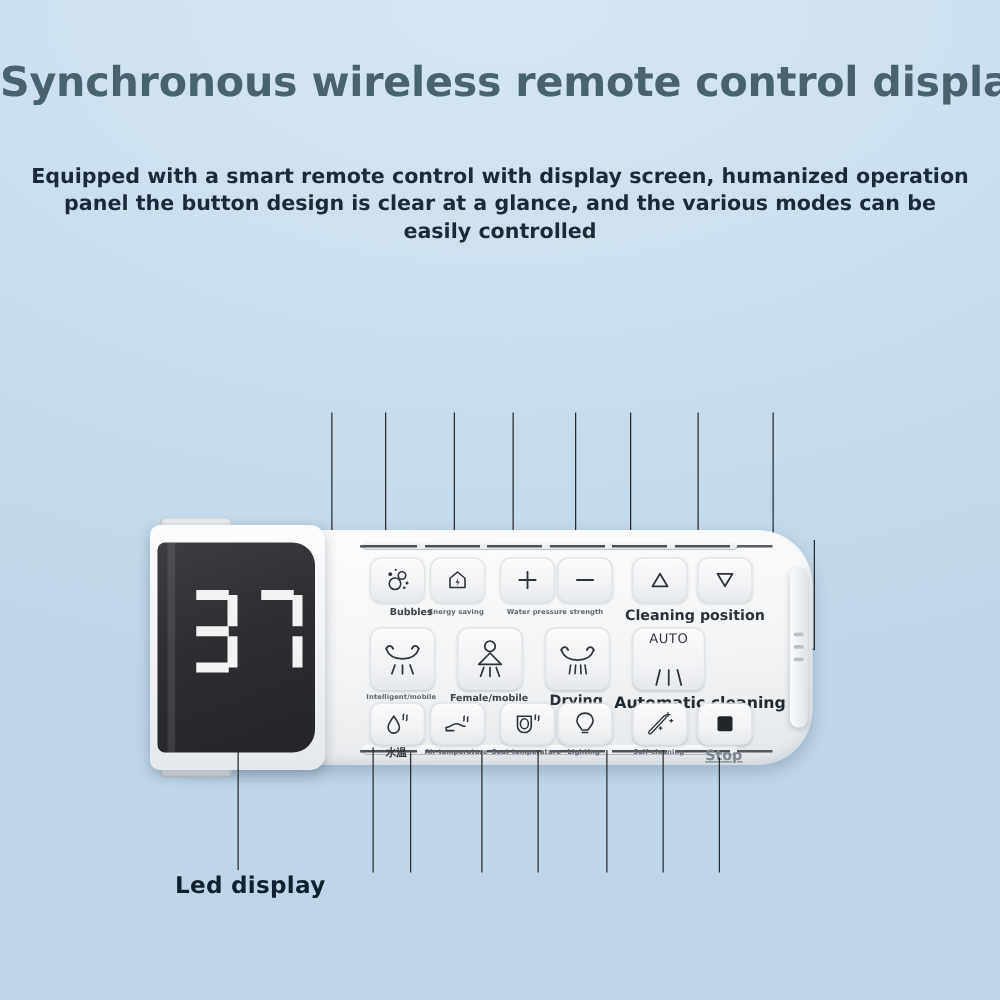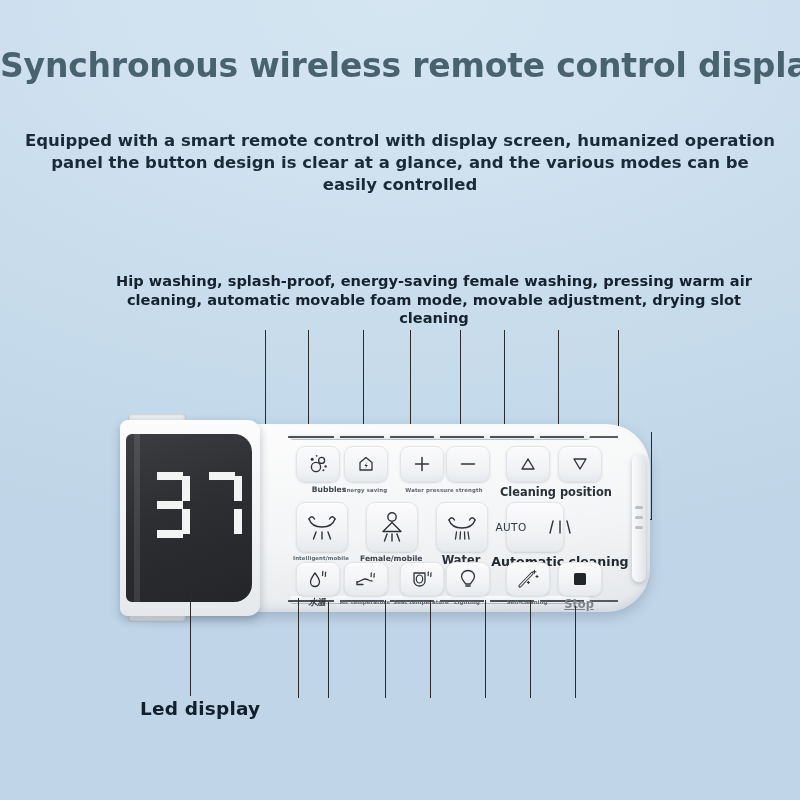--- a/index.html
+++ b/index.html
@@ -122,34 +122,33 @@
   .btn svg{display:block;}
   .blabel{
     position:absolute;color:#2c3237;text-align:center;white-space:nowrap;
     font-weight:700;
   }
   .lbl-sm{font-size:5.4px;color:#5d666e;letter-spacing:.1px;}
   .lbl-md{font-size:7.6px;color:#3d454c;}
   .lbl-lg{font-size:11.4px;color:#2a3138;}
   .lbl-xl{font-size:12.6px;color:#222a31;}
   .auto-txt{font-size:10.5px;color:#31373d;letter-spacing:.4px;font-weight:400;}
-  .cjk{font-size:8.5px;color:#2c3237;font-weight:700;font-style:italic;}
+  .cjk{font-size:8.5px;color:#2c3237;font-weight:700;}
 
   
   .callout{position:absolute;border:1px solid #232323;}
 </style>
 </head>
 <body>
 
 <div id="stage">
 
   <div class="hdr-title">Synchronous wireless remote control display</div>
   <div class="hdr-sub">Equipped with a smart remote control with display screen, humanized operation panel the button design is clear at a glance, and the various modes can be easily controlled</div>
 
-  <div class="ann-top">Hip washing, splash-proof, energy-saving female washing, pressing warm air cleaning, automatic movable foam mode, movable adjustment, drying slot cleaning</div>
 
   <div class="lead" style="left:265px;top:330px;height:110px;"></div>
   <div class="lead" style="left:308px;top:330px;height:105px;"></div>
   <div class="lead" style="left:363px;top:330px;height:106px;"></div>
   <div class="lead" style="left:410px;top:330px;height:112px;"></div>
   <div class="lead" style="left:460px;top:330px;height:146px;"></div>
   <div class="lead" style="left:504px;top:330px;height:106px;"></div>
   <div class="lead" style="left:558px;top:330px;height:102px;"></div>
   <div class="lead" style="left:618px;top:330px;height:102px;"></div>
 
@@ -277,24 +276,24 @@
       <svg width="34" height="30" viewBox="0 0 34 30">
         <path d="M4 8 C6 14 11 16 17 16 C23 16 28 14 30 8" fill="none" stroke="#2f3439" stroke-width="1.4" stroke-linecap="round"></path>
         <path d="M4 8 C5.5 5 8 5 9.5 8" fill="none" stroke="#2f3439" stroke-width="1.4" stroke-linecap="round"></path>
         <path d="M24.5 8 C26 5 28.5 5 30 8" fill="none" stroke="#2f3439" stroke-width="1.4" stroke-linecap="round"></path>
         <path d="M11.5 20 L10.5 27" stroke="#2f3439" stroke-width="1.3" stroke-linecap="round"></path>
         <path d="M15.5 20 L15 27" stroke="#2f3439" stroke-width="1.3" stroke-linecap="round"></path>
         <path d="M19.5 20 L19.8 27" stroke="#2f3439" stroke-width="1.3" stroke-linecap="round"></path>
         <path d="M23 20 L24 27" stroke="#2f3439" stroke-width="1.3" stroke-linecap="round"></path>
       </svg>
     </div>
-    <div class="blabel lbl-lg" style="left:312px;top:139px;width:58px;">Water</div>
+    <div class="blabel lbl-lg" style="left:312px;top:139px;width:58px;">Drying</div>
 
     <div class="btn" style="left:386px;top:88px;width:56px;height:48px;">
-      <div style="display:flex;flex-direction:row;align-items:center;gap:18px;">
+      <div style="display:flex;flex-direction:column;align-items:center;gap:18px;">
         <span class="auto-txt">AUTO</span>
         <svg width="30" height="14" viewBox="0 0 30 14">
           <path d="M8 1 L5 13" stroke="#2f3439" stroke-width="1.4" stroke-linecap="round"></path>
           <path d="M15 1 L15 13" stroke="#2f3439" stroke-width="1.4" stroke-linecap="round"></path>
           <path d="M22 1 L25 13" stroke="#2f3439" stroke-width="1.4" stroke-linecap="round"></path>
         </svg>
       </div>
     </div>
     <div class="blabel lbl-xl" style="left:370px;top:140px;width:140px;">Automatic cleaning</div>
 

